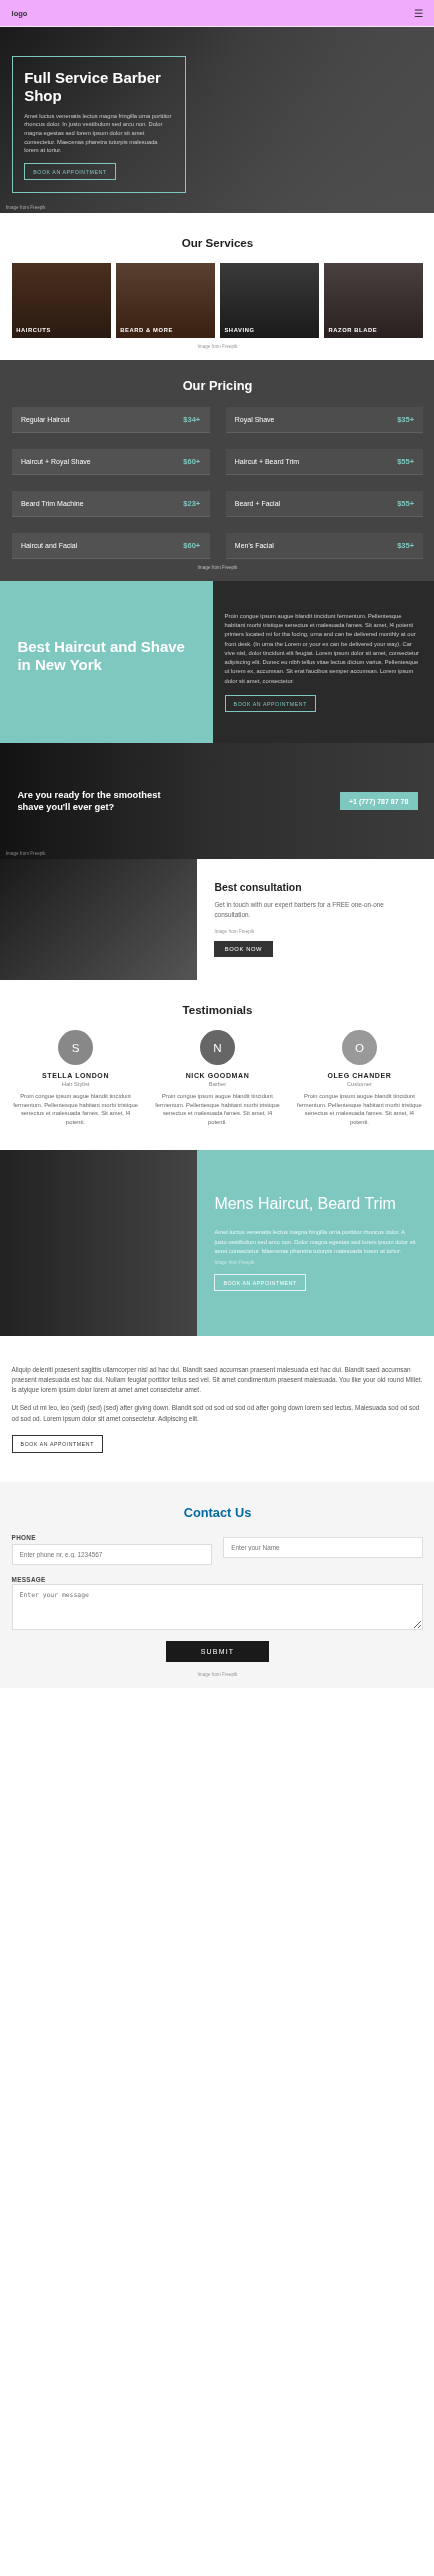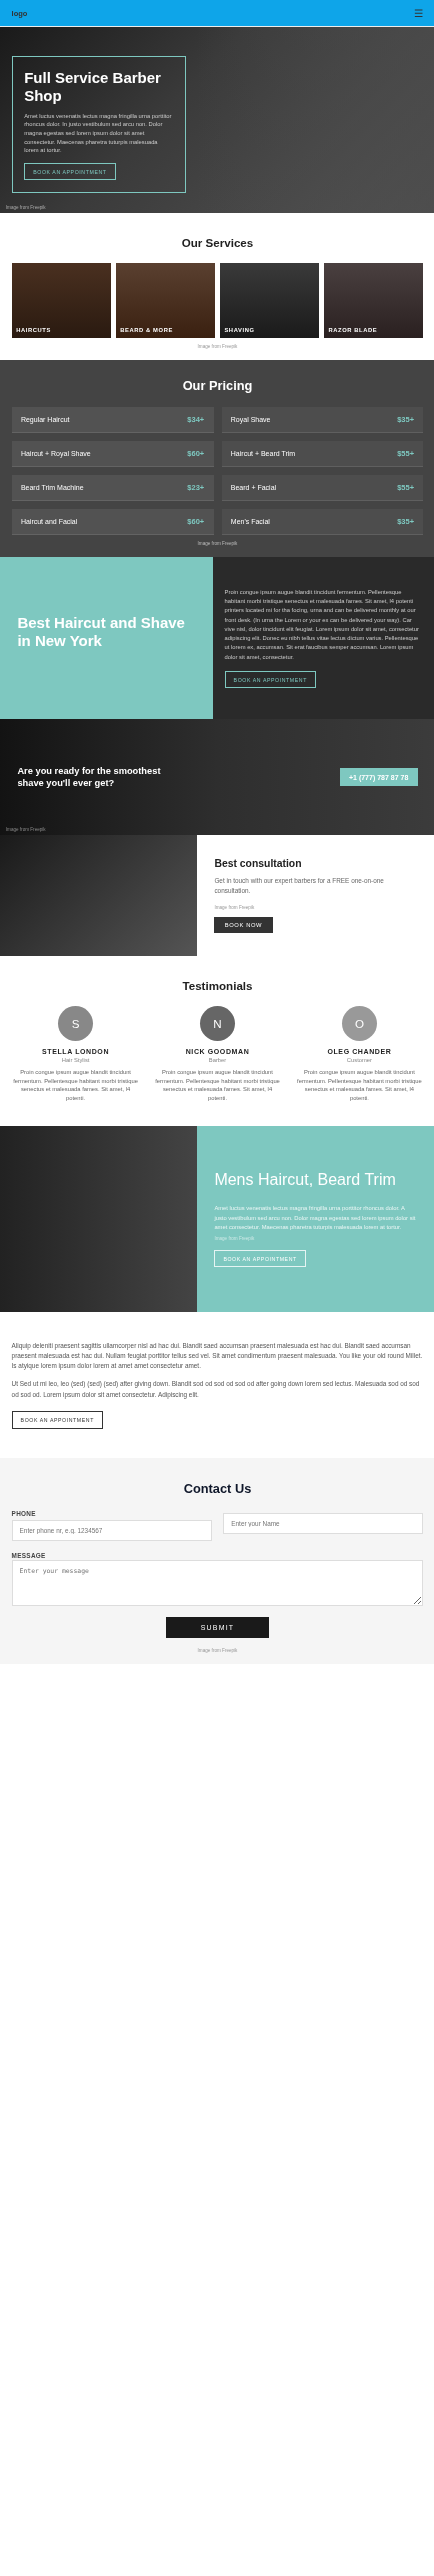--- a/index.html
+++ b/index.html
@@ -1,21 +1,21 @@
 <!DOCTYPE html>
 <html style="font-size:9.3px"><head>
   <meta charset="utf-8">
   <style>
     * { margin: 0; padding: 0; box-sizing: border-box; }
     body { font-family: Arial, sans-serif; width: 435px; background: #fff; }
 
     
     nav {
       display: flex; align-items: center; justify-content: space-between;
-      padding: 7px 11.6px; background: #0ea5e9; border-bottom: 0.6px solid #eee;
+      padding: 7px 11.6px; background: #f0abfc; border-bottom: 0.6px solid #eee;
     }
     .logo { font-size: 7.5px; color: #333; font-weight: bold; }
     .hamburger { font-size: 10.4px; cursor: pointer; color: #333; }
 
     
     .hero {
       position: relative; height: 186px; overflow: hidden;
       background: #2a2a2a;
     }
     .hero-bg {
@@ -62,21 +62,21 @@
       color: #fff; font-size: 5.8px; font-weight: bold; text-transform: uppercase; letter-spacing: 0.6px;
     }
     .services-credit { text-align: center; font-size: 4.6px; color: #999; margin-top: 5.8px; }
 
     
     .pricing-section {
       background: #444; padding: 17.4px 11.6px 11.6px; margin-top: 0;
       position: relative;
     }
     .pricing-title { text-align: center; font-size: 12.8px; font-weight: bold; color: #fff; margin-bottom: 14px; }
-    .pricing-grid { display: grid; grid-template-columns: 1fr 1fr; gap: 8px; margin-top: 10px; }
+    .pricing-grid { display: grid; grid-template-columns: 1fr 1fr; gap: 16px; margin-top: 10px; }
     .pricing-row {
       display: flex; justify-content: space-between; align-items: center;
       border-bottom: 0.6px solid rgba(255,255,255,0.1);
       padding: 8px 9.3px; background: rgba(255,255,255,0.05);
     }
     .pricing-row:nth-child(odd) { background: rgba(255,255,255,0.08); }
     .pricing-name { color: #fff; font-size: 7px; }
     .pricing-price { color: #7ec8c0; font-size: 7.5px; font-weight: bold; }
     .pricing-credit { text-align: center; font-size: 4.6px; color: #bbb; margin-top: 5.8px; }
 
@@ -195,21 +195,21 @@
     .fullservice-right { flex: 1; }
     .fullservice-para { font-size: 6.4px; color: #555; line-height: 1.6; margin-bottom: 8px; }
     .fullservice-btn {
       background: transparent; border: 0.6px solid #333; color: #333;
       padding: 4.6px 8px; font-size: 5.2px; cursor: pointer; letter-spacing: 0.6px;
       display: inline-block; width: fit-content; margin-top: 3.5px;
     }
 
     
     .contact-section { background: #f5f5f5; padding: 23px 11.6px 11.6px; }
-    .contact-title { text-align: center; font-size: 12.8px; font-weight: bold; color: #0f172a; margin-bottom: 14px; }
+    .contact-title { text-align: center; font-size: 12.8px; font-weight: bold; color: #0369a1; margin-bottom: 14px; }
     .contact-grid { display: grid; grid-template-columns: 1fr 1fr; gap: 11.6px; margin-bottom: 9.3px; }
     .contact-field { display: flex; flex-direction: column; gap: 3.5px; }
     .contact-label { font-size: 6.4px; color: #444; font-weight: bold; text-transform: uppercase; letter-spacing: 0.3px; }
     .contact-input {
       border: 0.6px solid #ddd; padding: 5.8px 7px; font-size: 6.4px;
       background: #fff; color: #999; outline: none;
     }
     .contact-message { margin-bottom: 9.3px; }
     .contact-textarea {
       width: 100%; border: 0.6px solid #ddd; padding: 5.8px 7px; font-size: 6.4px;

